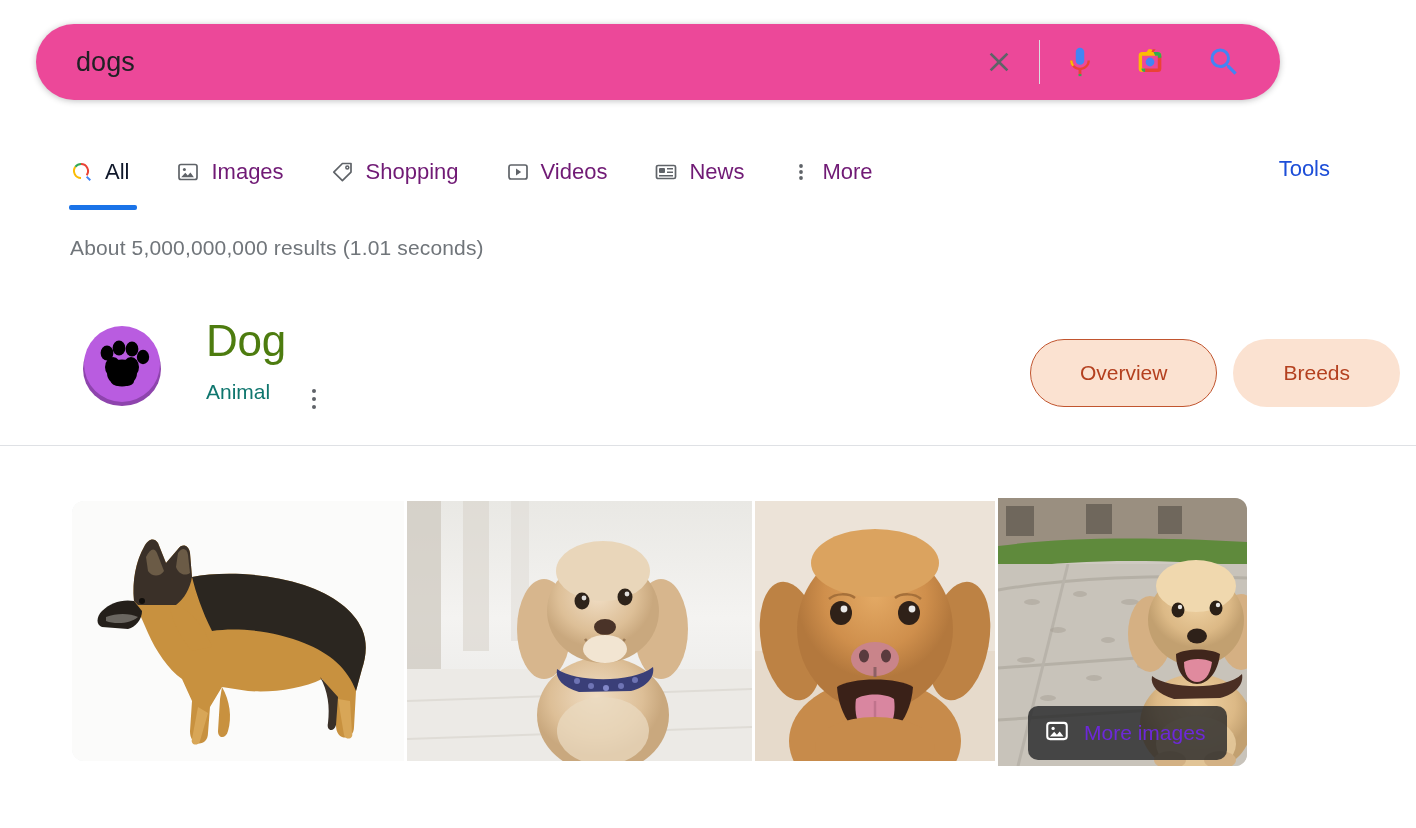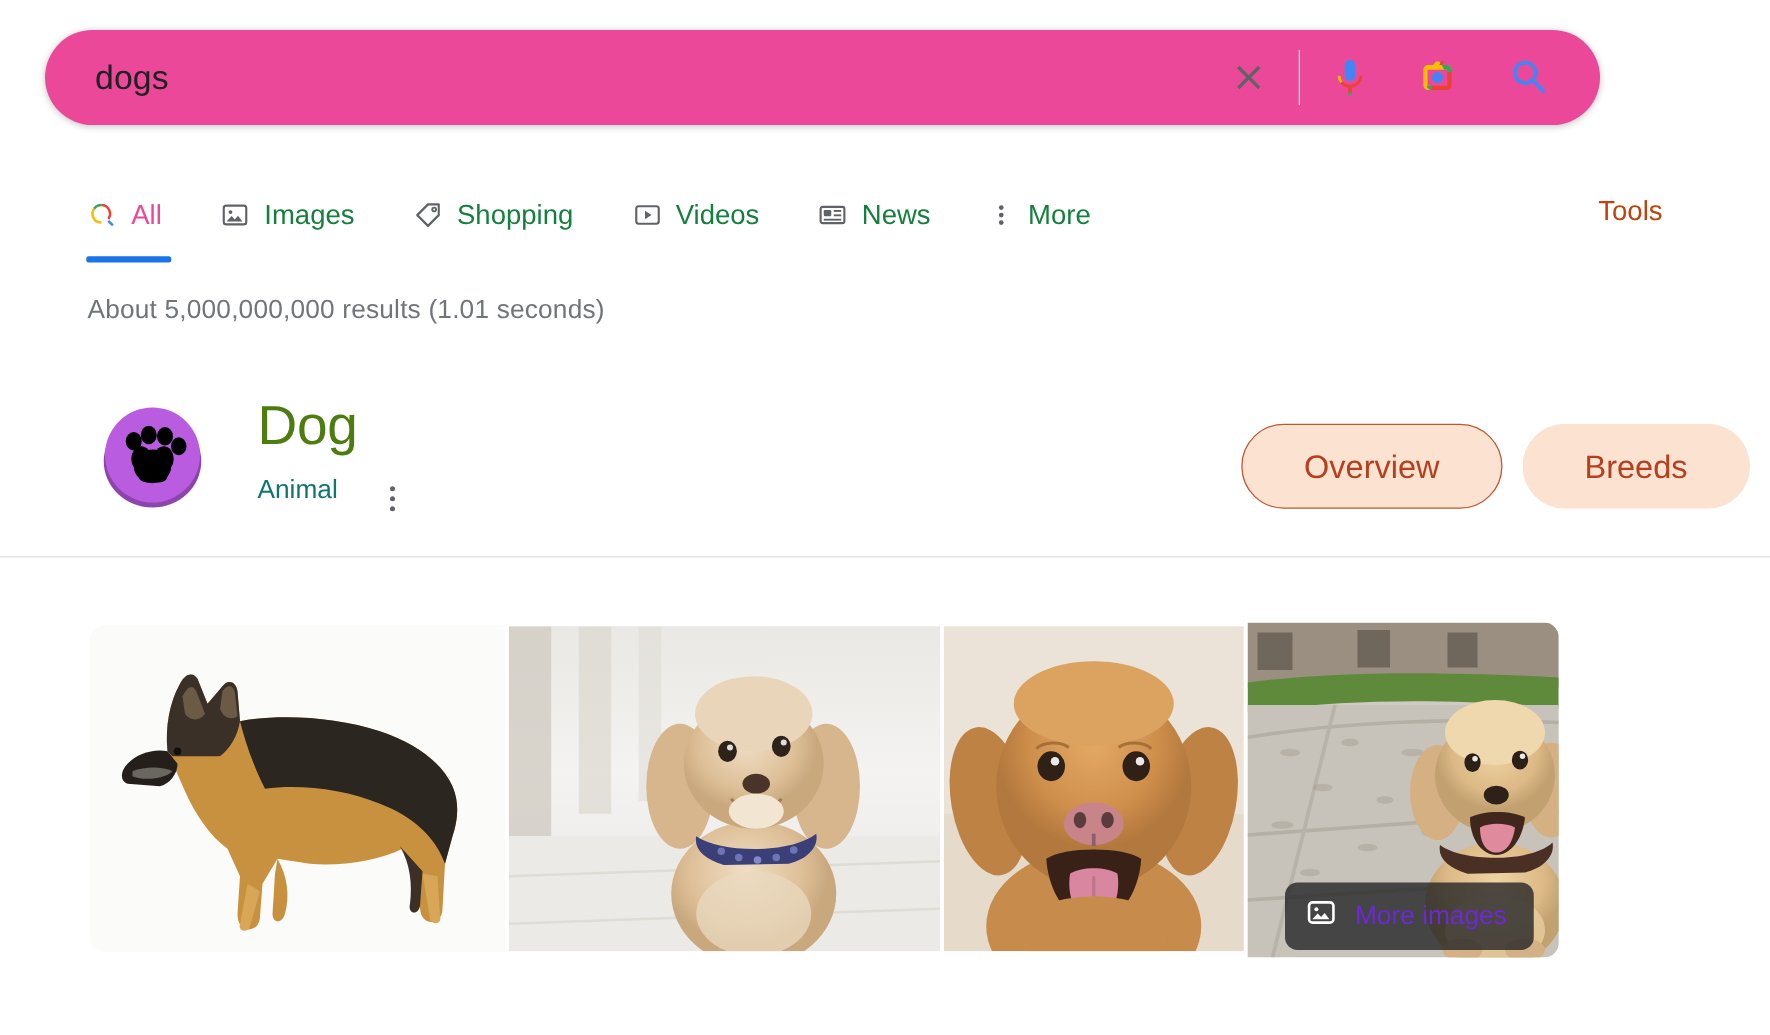--- a/index.html
+++ b/index.html
@@ -63,39 +63,39 @@
     padding-left: 70px; height: 100%;
     position: relative;
   }
   .tab {
     display: flex; align-items: center;
     gap: 11px;
     height: 52px;
     padding: 0 0;
     margin-right: 47px;
     font-size: 22px;
-    color: #15803d;
+    color: #701a75;
     cursor: pointer;
     position: relative;
     background: none; border: none;
     font-family: "Liberation Sans", "DejaVu Sans", sans-serif;
   }
-  .tab.active { color: #ec4899; text-align: right; }
+  .tab.active { color: #0f172a; text-align: right; }
   .tab.active .tab-underline {
     position: absolute;
     left: -1px; bottom: -12px;
     width: 68px; height: 5px;
     background: #1a73e8;
     border-radius: 2px;
   }
   .tab-icon { display: flex; align-items: center; }
   .tools-btn {
     position: absolute;
     right: 86px; top: 10px;
-    font-size: 22px; color: #c2410c;
+    font-size: 22px; color: #1d4ed8;
     background: none; border: none; cursor: pointer;
     font-family: "Liberation Sans", "DejaVu Sans", sans-serif;
   }
 
   
   .result-stats {
     position: absolute;
     left: 70px; top: 236px;
     font-size: 21px;
     color: #70757a;
@@ -143,21 +143,21 @@
   .kp-chips {
     position: absolute;
     right: 16px; top: 33px;
     display: flex; gap: 16px;
   }
   .chip {
     height: 68px;
     padding: 0 49px;
     border-radius: 34px;
     display: flex; align-items: center;
-    font-size: 26px;
+    font-size: 21px;
     background: #fbe2d1;
     color: #b4401f;
     border: 1px solid transparent;
     cursor: pointer;
     font-family: "Liberation Sans", "DejaVu Sans", sans-serif;
     white-space: nowrap;
   }
   .chip.selected { border-color: #c1552f; }
 
   .kp-divider {

